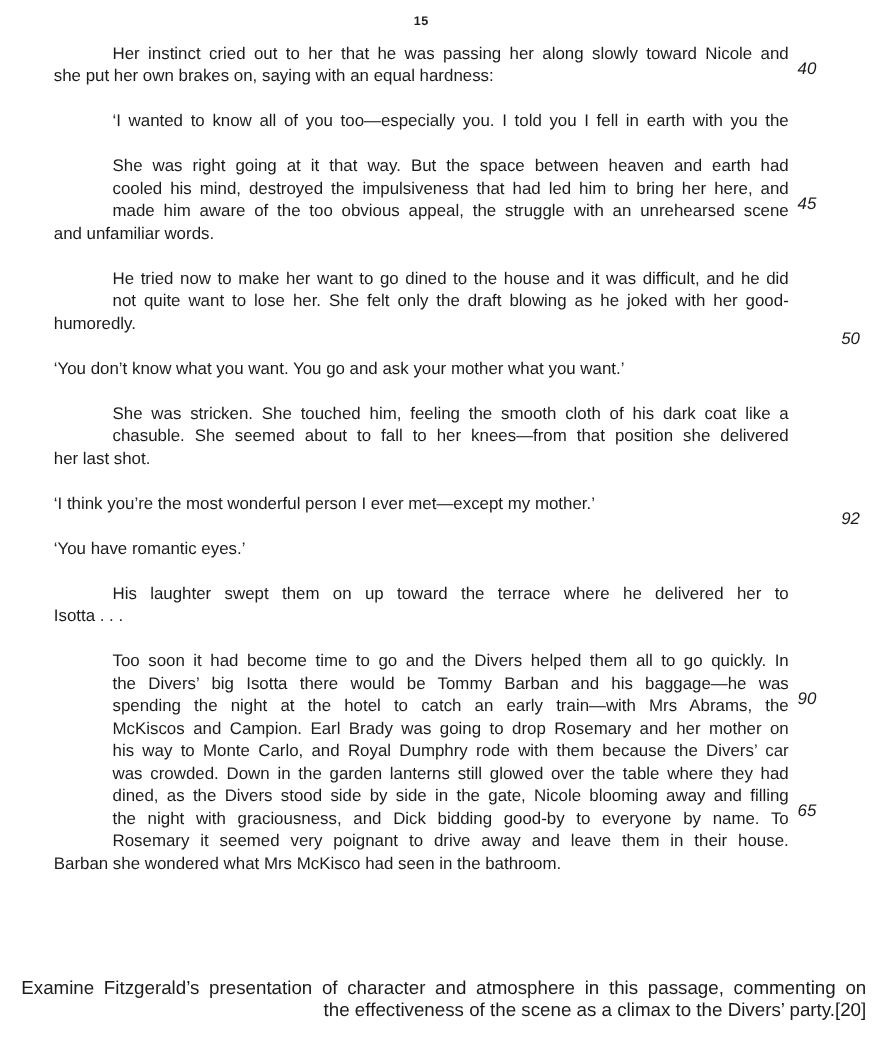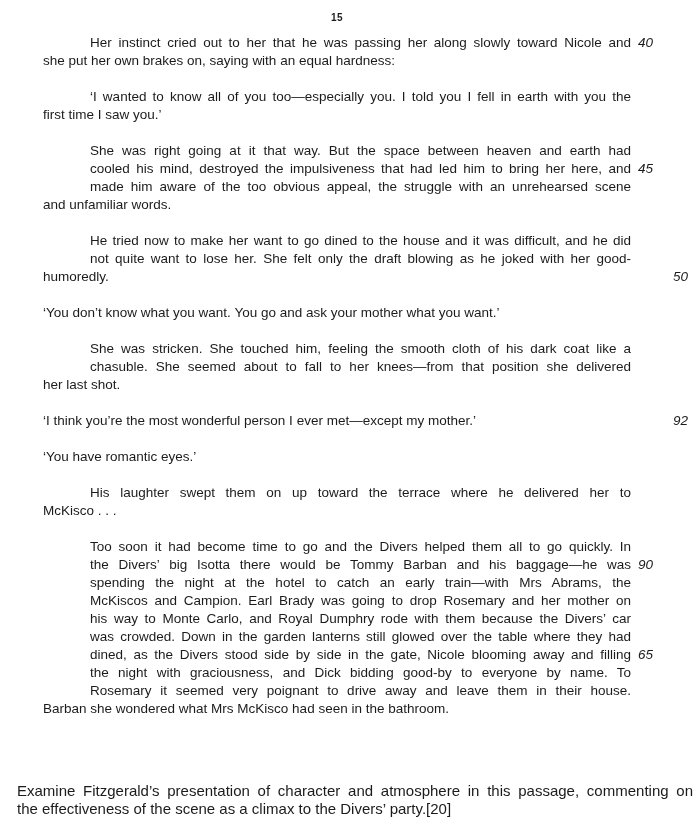--- a/index.html
+++ b/index.html
@@ -31,59 +31,58 @@
     height: 18px;
     overflow: visible;
   }
   .pline.just {
     text-align: justify;
     text-align-last: justify;
     margin-left: 47px;
   }
   .lnum {
     position: absolute;
-    right: -57px; top: 0;
+    right: -57px; top: 12px;
     width: 50px;
     text-align: right;
     font-style: italic;
     font-size: 13.5px;
     color: #1b1b1b;
   }
   .question {
     position: absolute;
     left: 17px; top: 782px; width: 676px;
     font-size: 15px;
     line-height: 18px;
   }
   .q-line1 {
     text-align: justify;
     text-align-last: justify;
     height: 18px;
     overflow: hidden;
   }
   .q-line2 {
     display: flex;
-    justify-content: flex-start;
+    justify-content: flex-end;
     align-items: baseline;
     height: 18px;
   }
 </style>
 </head>
 <body>
 
 <div class="page-number">15</div>
 
 <div class="passage" id="passage">
     <div class="para">
       <div class="pline just">Her instinct cried out to her that he was passing her along slowly toward Nicole and<span class="lnum">40</span></div>
       <div class="pline">she put her own brakes on, saying with an equal hardness:</div>
     </div>
     <div class="para">
       <div class="pline just">‘I wanted to know all of you too—especially you. I told you I fell in earth with you the</div>
-      <div class="pline">first time I saw you.’</div>
     </div>
     <div class="para">
       <div class="pline just">She was right going at it that way. But the space between heaven and earth had</div>
       <div class="pline just">cooled his mind, destroyed the impulsiveness that had led him to bring her here, and<span class="lnum">45</span></div>
       <div class="pline just">made him aware of the too obvious appeal, the struggle with an unrehearsed scene</div>
       <div class="pline">and unfamiliar words.</div>
     </div>
     <div class="para">
       <div class="pline just">He tried now to make her want to go dined to the house and it was difficult, and he did</div>
       <div class="pline just">not quite want to lose her. She felt only the draft blowing as he joked with her good-</div>
@@ -98,21 +97,21 @@
       <div class="pline">her last shot.</div>
     </div>
     <div class="para">
       <div class="pline">‘I think you’re the most wonderful person I ever met—except my mother.’<span class="lnum">92</span></div>
     </div>
     <div class="para">
       <div class="pline">‘You have romantic eyes.’</div>
     </div>
     <div class="para">
       <div class="pline just">His laughter swept them on up toward the terrace where he delivered her to</div>
-      <div class="pline">McKisco . . .</div>
+      <div class="pline">Isotta . . .</div>
     </div>
     <div class="para">
       <div class="pline just">Too soon it had become time to go and the Divers helped them all to go quickly. In</div>
       <div class="pline just">the Divers’ big Isotta there would be Tommy Barban and his baggage—he was<span class="lnum">90</span></div>
       <div class="pline just">spending the night at the hotel to catch an early train—with Mrs Abrams, the</div>
       <div class="pline just">McKiscos and Campion. Earl Brady was going to drop Rosemary and her mother on</div>
       <div class="pline just">his way to Monte Carlo, and Royal Dumphry rode with them because the Divers’ car</div>
       <div class="pline just">was crowded. Down in the garden lanterns still glowed over the table where they had</div>
       <div class="pline just">dined, as the Divers stood side by side in the gate, Nicole blooming away and filling<span class="lnum">65</span></div>
       <div class="pline just">the night with graciousness, and Dick bidding good-by to everyone by name. To</div>

